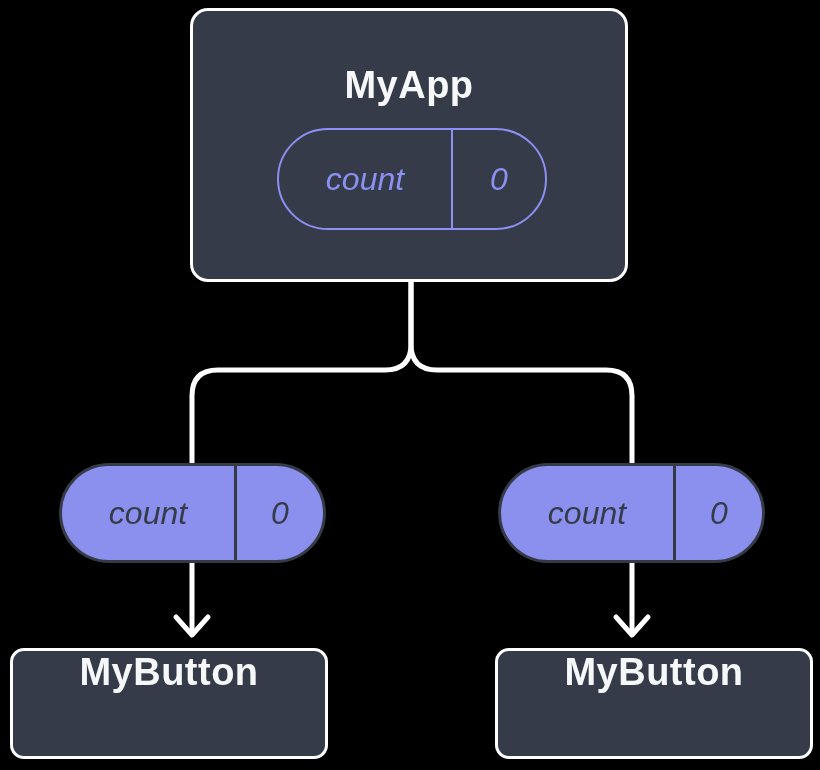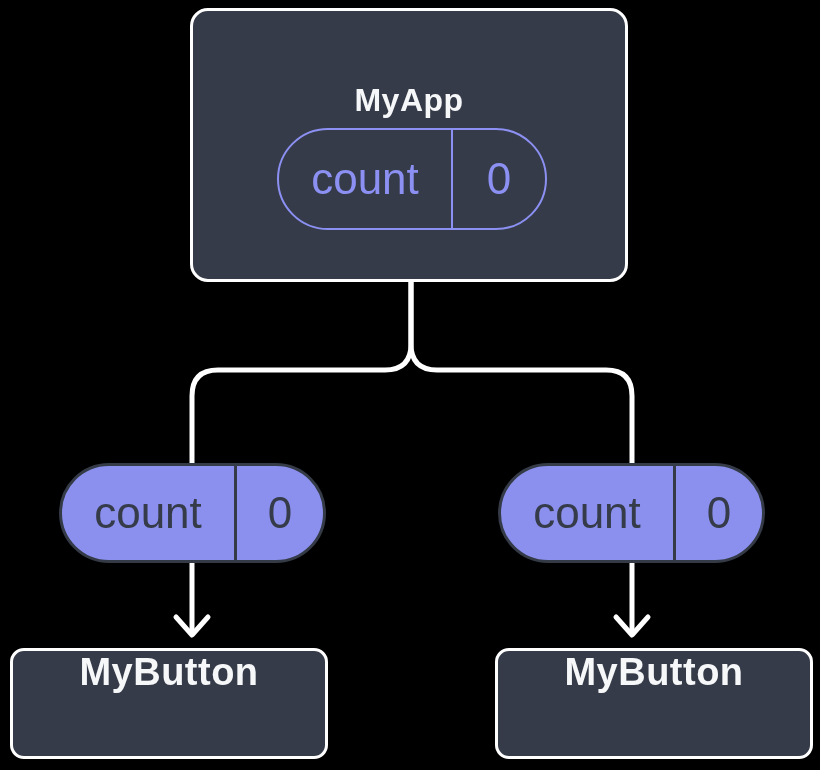--- a/index.html
+++ b/index.html
@@ -37,25 +37,24 @@
     height: 274px;
     border-radius: 18px;
   }
   .card-root .card-title {
     position: absolute;
     left: 0;
     top: 52px;
     width: 100%;
     text-align: center;
     color: #F6F7F9;
-    font-size: 32px;
+    font-size: 38px;
     font-weight: 700;
     line-height: 44px;
     letter-spacing: 0.5px;
-    margin-top: 15px;
   }
   .card-button {
     border-radius: 14px;
     display: flex;
     align-items: flex-start;
     justify-content: center;
   }
   .card-button-left  { left: 10px;  top: 648px; width: 318px; height: 111px; }
   .card-button-right { left: 495px; top: 648px; width: 318px; height: 111px; }
   .card-button .card-title {
@@ -63,21 +62,22 @@
     font-size: 38px;
     font-weight: 700;
     letter-spacing: 0.5px;
   }
   .pill {
     position: absolute;
     box-sizing: border-box;
     display: flex;
     align-items: stretch;
     z-index: 3;
-    font-size: 44px;
+    font-size: 32px;
+    font-style: italic;
   }
   .pill .pill-label,
   .pill .pill-value {
     display: flex;
     align-items: center;
     justify-content: center;
   }
   .pill .pill-label { flex: 0 0 172px; }
   .pill .pill-value { flex: 1 1 auto; }
   .pill-outline {

